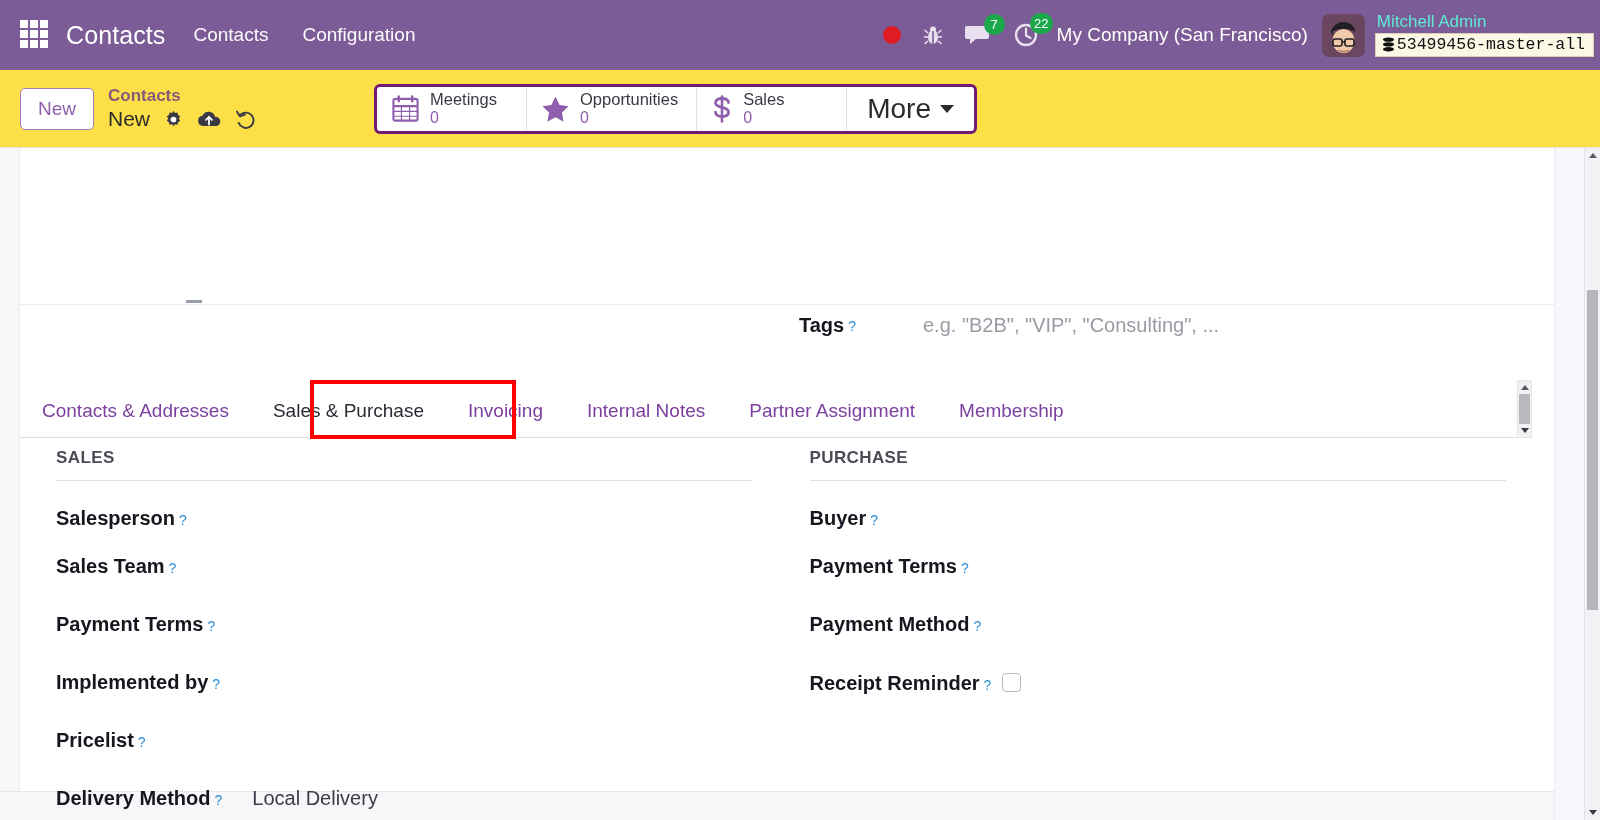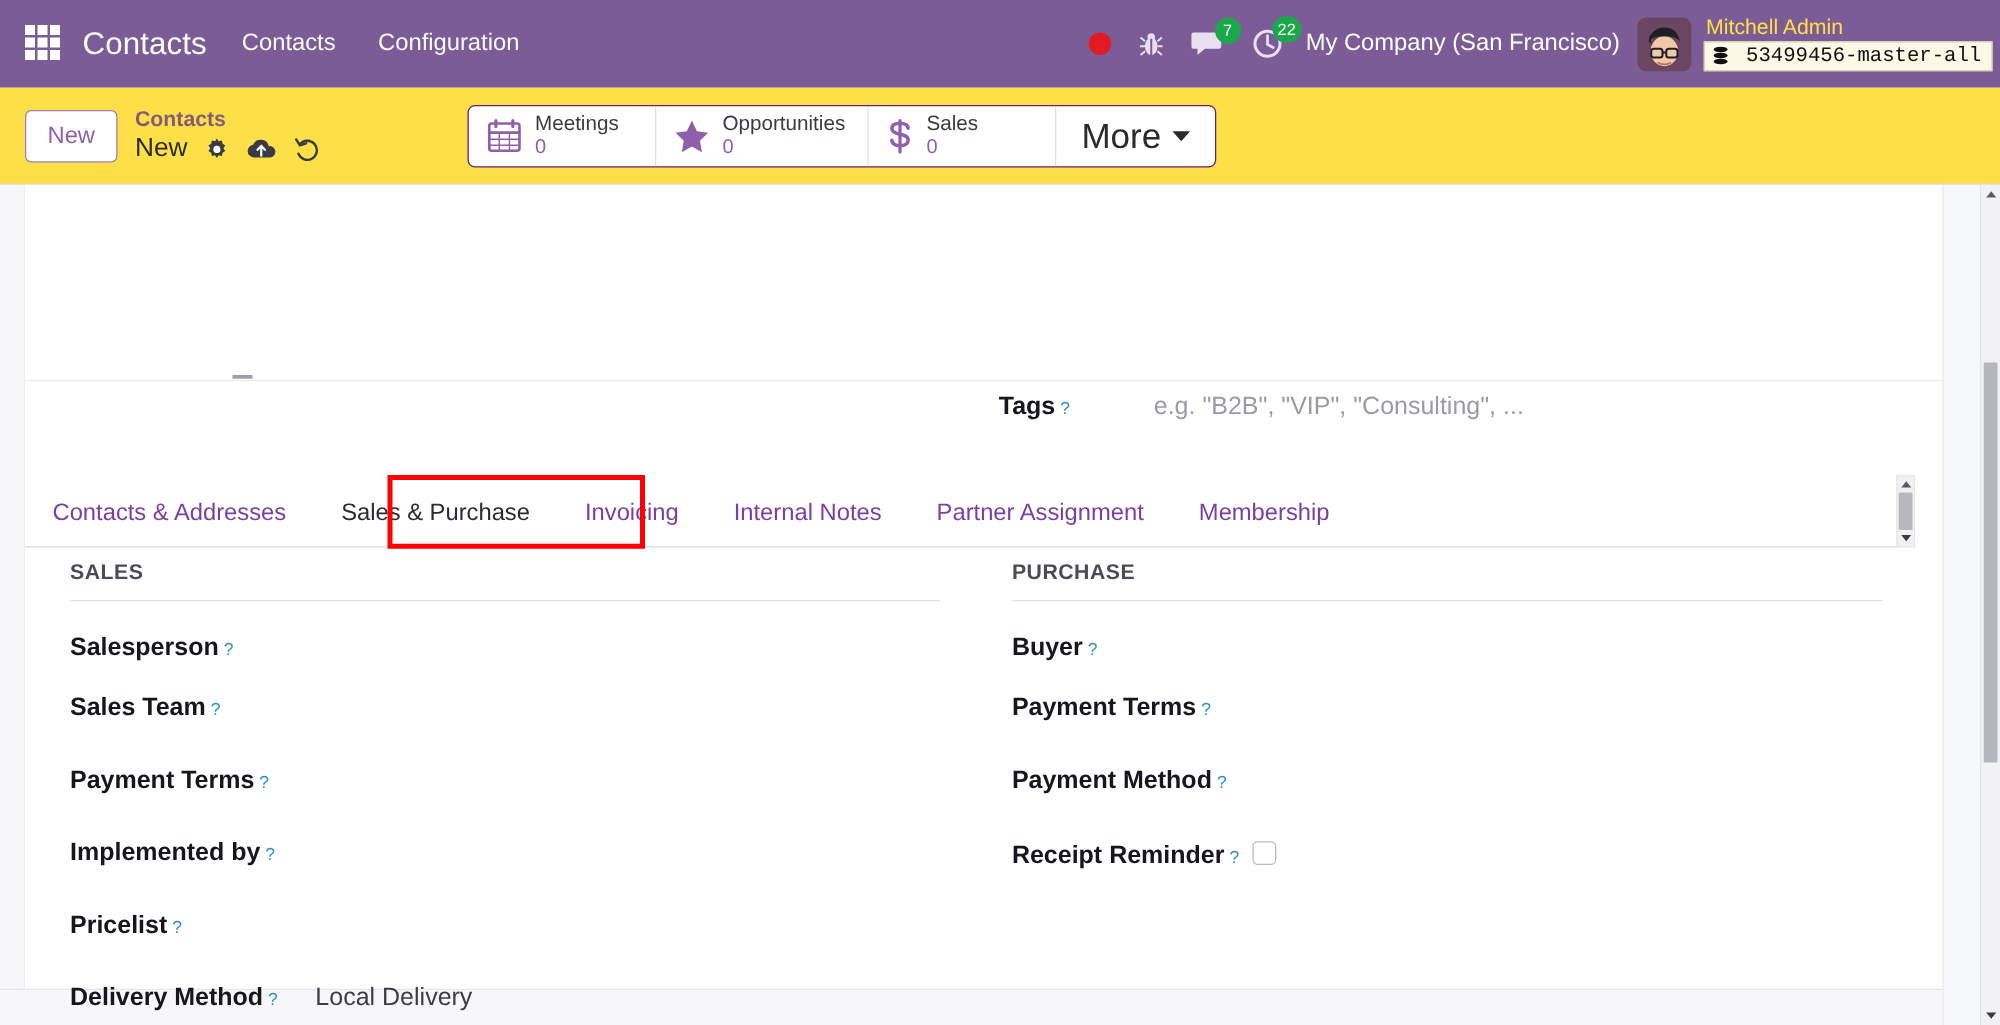--- a/index.html
+++ b/index.html
@@ -51,25 +51,25 @@
   .company-name {
     font-size: 19px; color: #ffffff; margin-right: 14px;
     white-space: nowrap; cursor: pointer;
   }
   .avatar {
     width: 43px; height: 43px; border-radius: 7px; overflow: hidden;
     background: #6d4b63; margin-right: 10px; cursor: pointer; flex: none;
     position: relative;
   }
   .user-block { display: flex; flex-direction: column; margin-right: 6px; line-height: 1.05; }
-  .user-name { font-size: 17px; color: #fde047; padding-left: 2px; }
+  .user-name { font-size: 17px; color: #5eead4; padding-left: 2px; }
   .db-chip {
     background: #fbf8e6; color: #111; font-family: "Liberation Mono", monospace;
     font-size: 16.5px; padding: 2px 8px 3px 6px; border: 1px solid #d8d2b4;
-    display: flex; align-items: center; gap: 14px; margin-top: 2px;
+    display: flex; align-items: center; gap: 2px; margin-top: 2px;
     white-space: nowrap;
   }
 
   
   .cp {
     position: absolute; top: 70px; left: 0;
     width: 1600px; height: 78px; background: #fde047;
     border-bottom: 1px solid #e3e3e6;
     display: flex; align-items: center; z-index: 20;
   }
@@ -80,21 +80,21 @@
     display: flex; align-items: center; justify-content: center; cursor: pointer;
   }
   .breadcrumb { margin-left: 14px; display: flex; flex-direction: column; line-height: 1.15; }
   .bc-parent { font-size: 17px; color: #875A7B; font-weight: 700; cursor: pointer; }
   .bc-row { display: flex; align-items: center; gap: 14px; margin-top: 2px; }
   .bc-current { font-size: 21px; color: #2b2b2b; }
   .cp-icon { font-size: 19px; color: #3a3a44; cursor: pointer; display: flex; align-items: center; }
 
   .stat-wrap {
     margin-left: 118px; display: flex; align-items: stretch; height: 50px;
-    border: 1px solid #701a75; border-radius: 6px; overflow: hidden; background: #fff;
+    border: 3px solid #701a75; border-radius: 6px; overflow: hidden; background: #fff;
   }
   .stat-btn {
     display: flex; align-items: center; gap: 10px;
     padding: 0 18px 0 14px; border-right: 1px solid #e0e0e4; cursor: pointer;
     min-width: 150px;
   }
   .stat-btn:last-child { border-right: none; }
   .stat-ico { color: #8f5fae; display: flex; align-items: center; }
   .stat-txt { display: flex; flex-direction: column; line-height: 1.15; }
   .stat-label { font-size: 16.5px; color: #3a3a44; }

